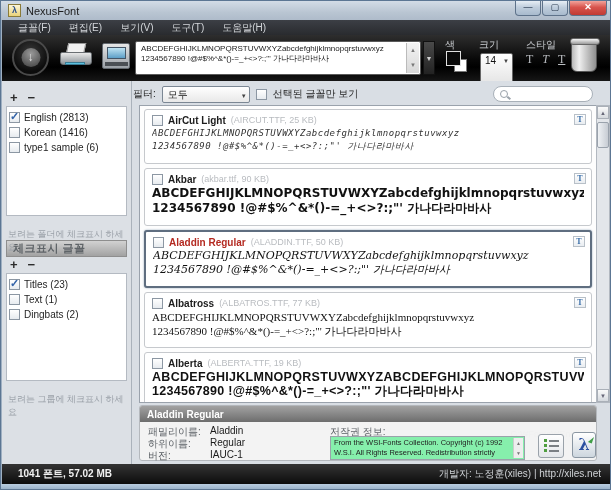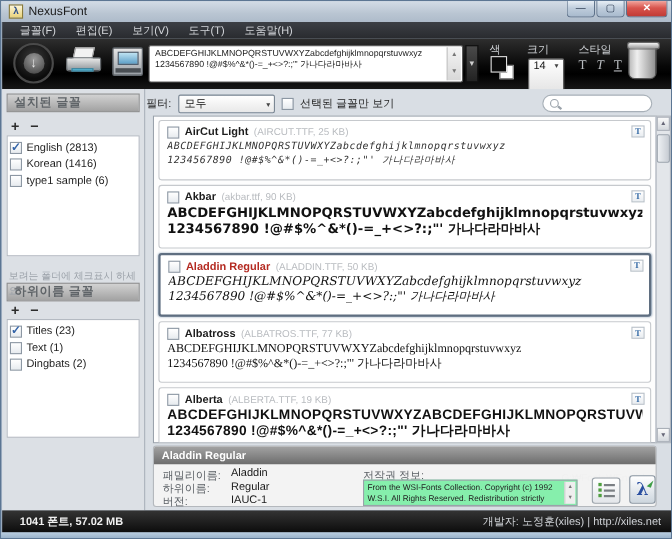--- a/index.html
+++ b/index.html
@@ -209,60 +209,60 @@
       <span class="stylebtn it">T</span>
       <span class="stylebtn un">T</span>
       <span class="stylebtn aa">aa</span>
     </div>
     <div class="trash"></div>
   </div>
 
   <div class="main">
 
     <div class="sidebar">
-      <div class="sec-header-gray">설치된 글꼴</div>
       <div style="height:5px"></div>
       <div class="plusminus">
         <span class="pm">+</span>
         <span class="pm">−</span>
       </div>
       <div class="side-list" style="height:110px">
         <div class="chk-row">
           <span class="checkbox checked"></span>
           <span class="chk-label">English (2813)</span>
         </div>
         <div class="chk-row">
           <span class="checkbox"></span>
           <span class="chk-label">Korean (1416)</span>
         </div>
         <div class="chk-row">
           <span class="checkbox"></span>
           <span class="chk-label">type1 sample (6)</span>
         </div>
       </div>
       <div class="hint" style="height:22px">보려는 폴더에 체크표시 하세요</div>
-      <div class="sec-header-gray">하위이름 글꼴</div>
+      <div class="sec-header-gray">체크표시 글꼴</div>
       <div class="plusminus">
         <span class="pm">+</span>
         <span class="pm">−</span>
       </div>
       <div class="side-list" style="height:108px">
         <div class="chk-row">
           <span class="checkbox checked"></span>
           <span class="chk-label">Titles (23)</span>
         </div>
         <div class="chk-row">
           <span class="checkbox"></span>
           <span class="chk-label">Text (1)</span>
         </div>
         <div class="chk-row">
           <span class="checkbox"></span>
           <span class="chk-label">Dingbats (2)</span>
         </div>
       </div>
+      <div class="hint">보려는 그룹에 체크표시 하세요</div>
     </div>
 
     <div class="content">
       <div class="filterbar">
         <span class="filter-label">필터:</span>
         <div class="filter-select">
           <span>모두</span>
           <span class="dd">▼</span>
         </div>
         <span class="checkbox"></span>

